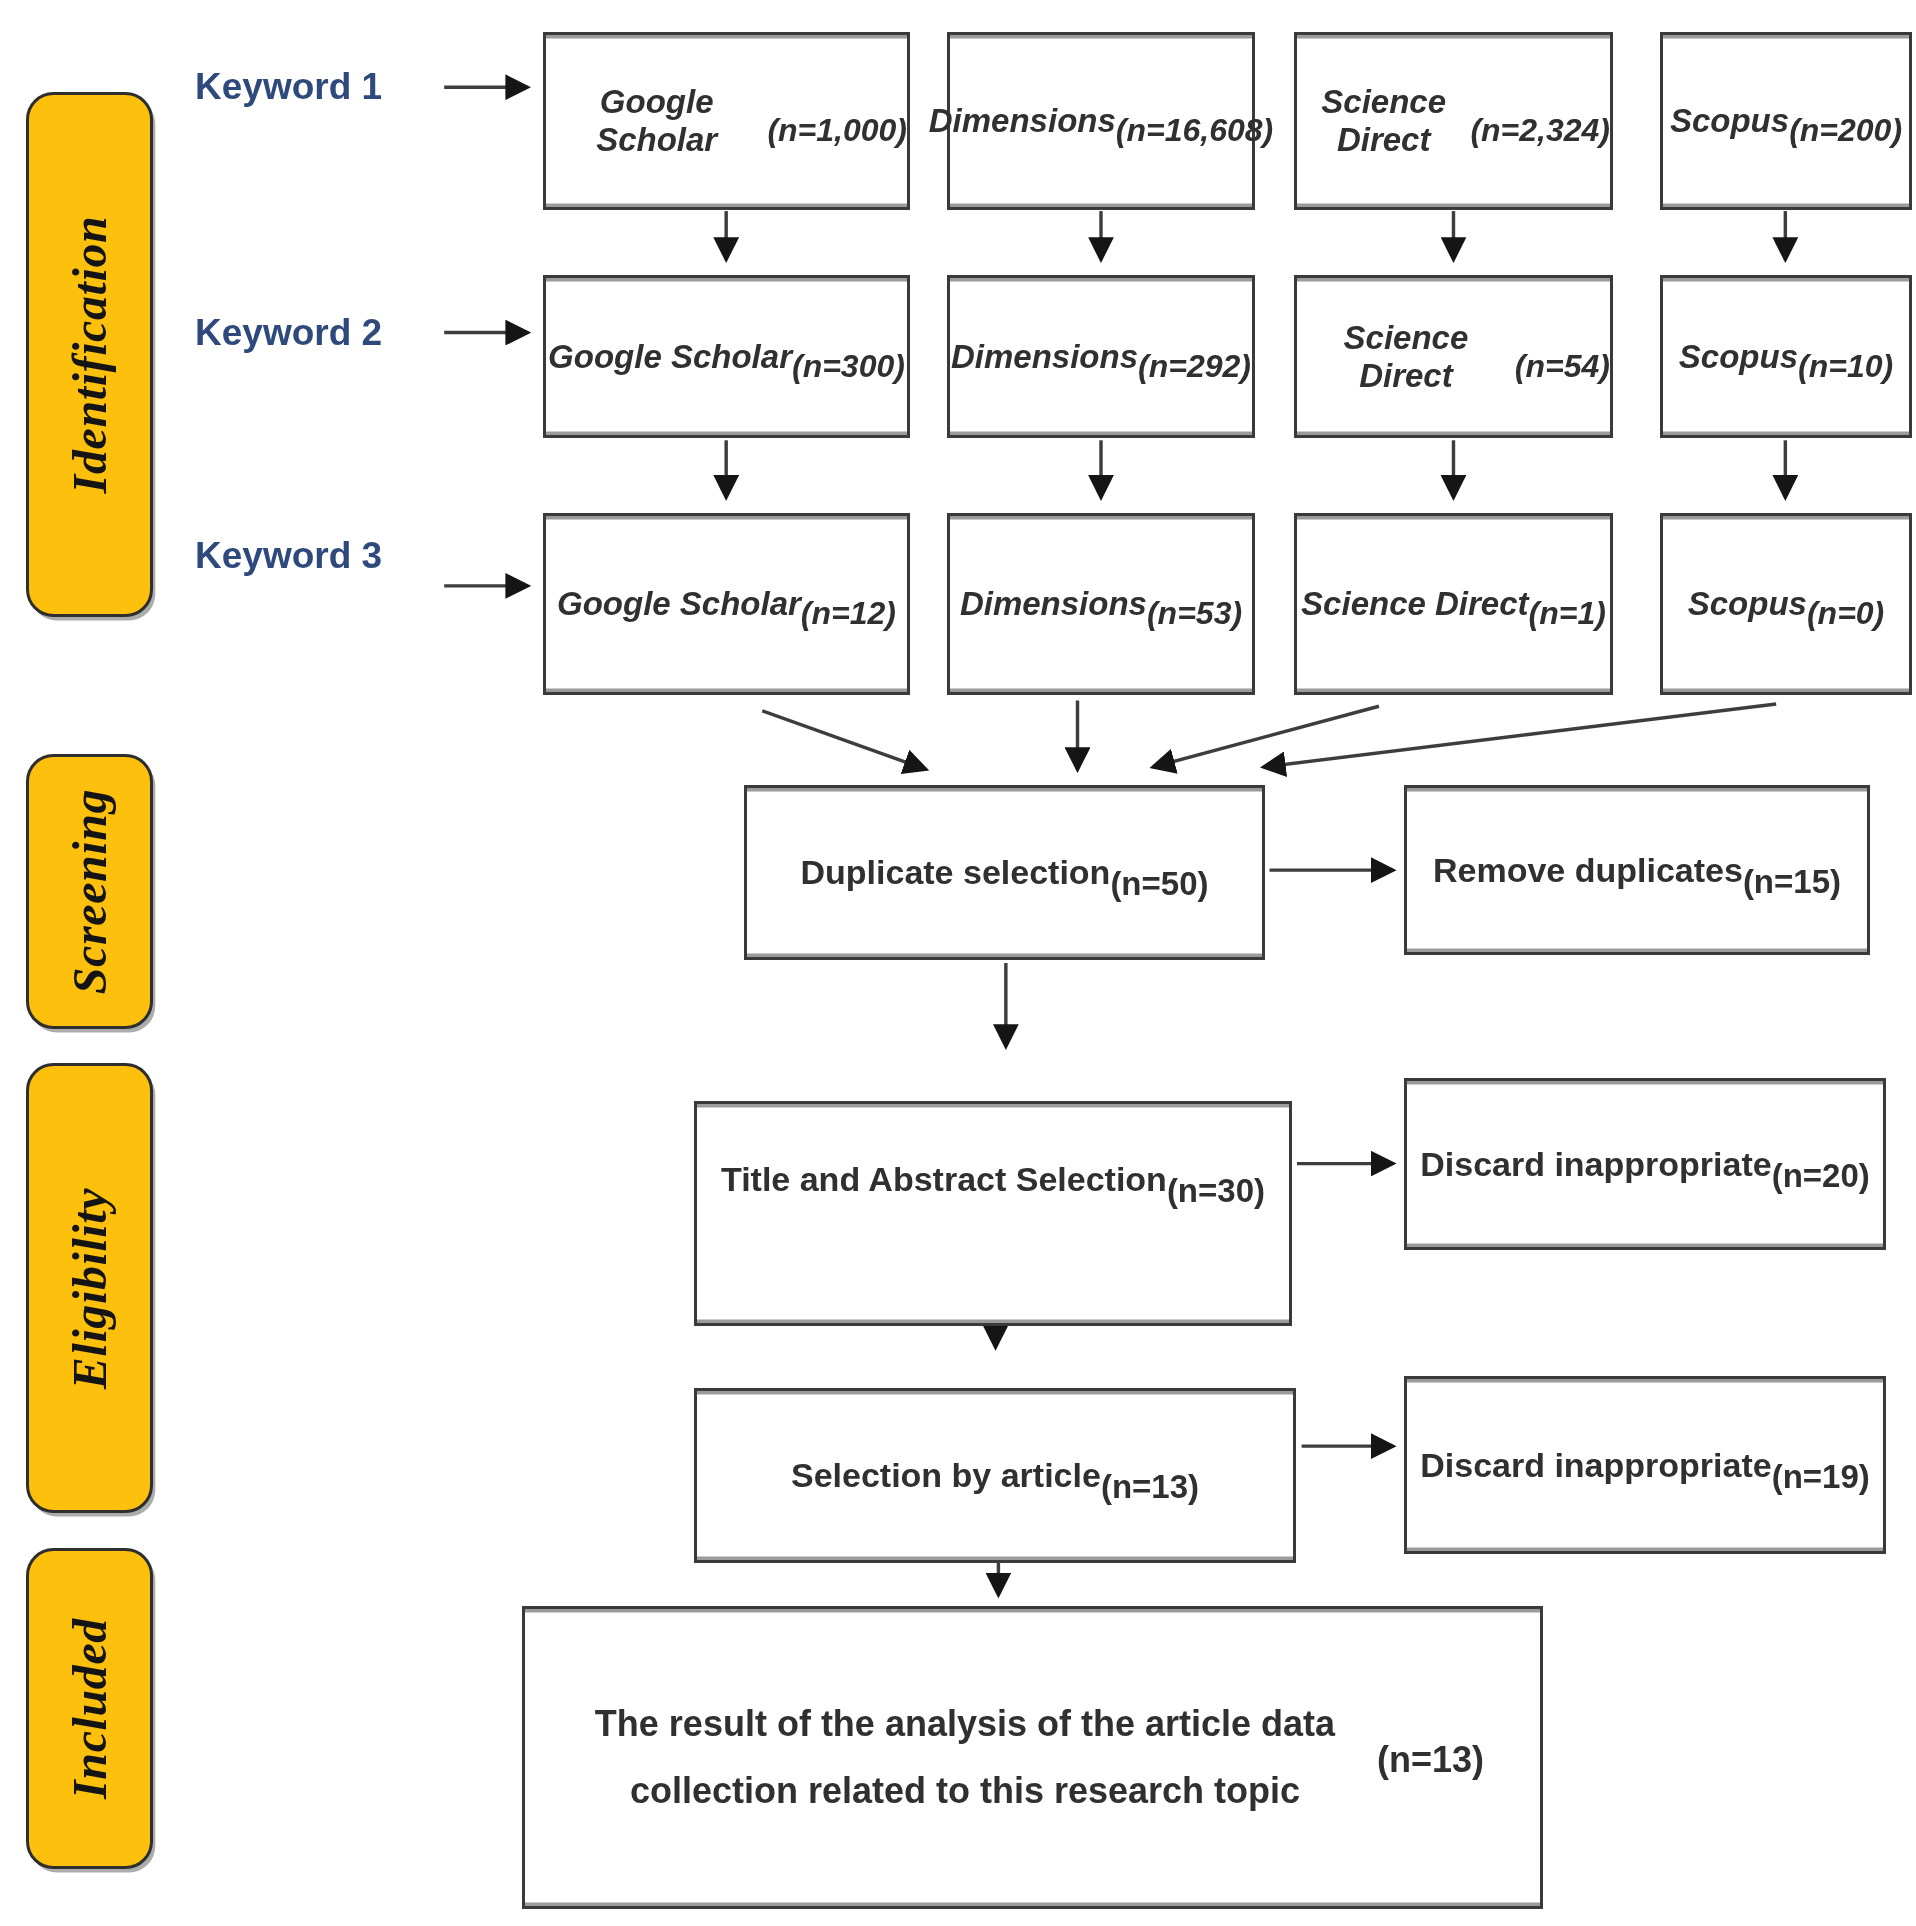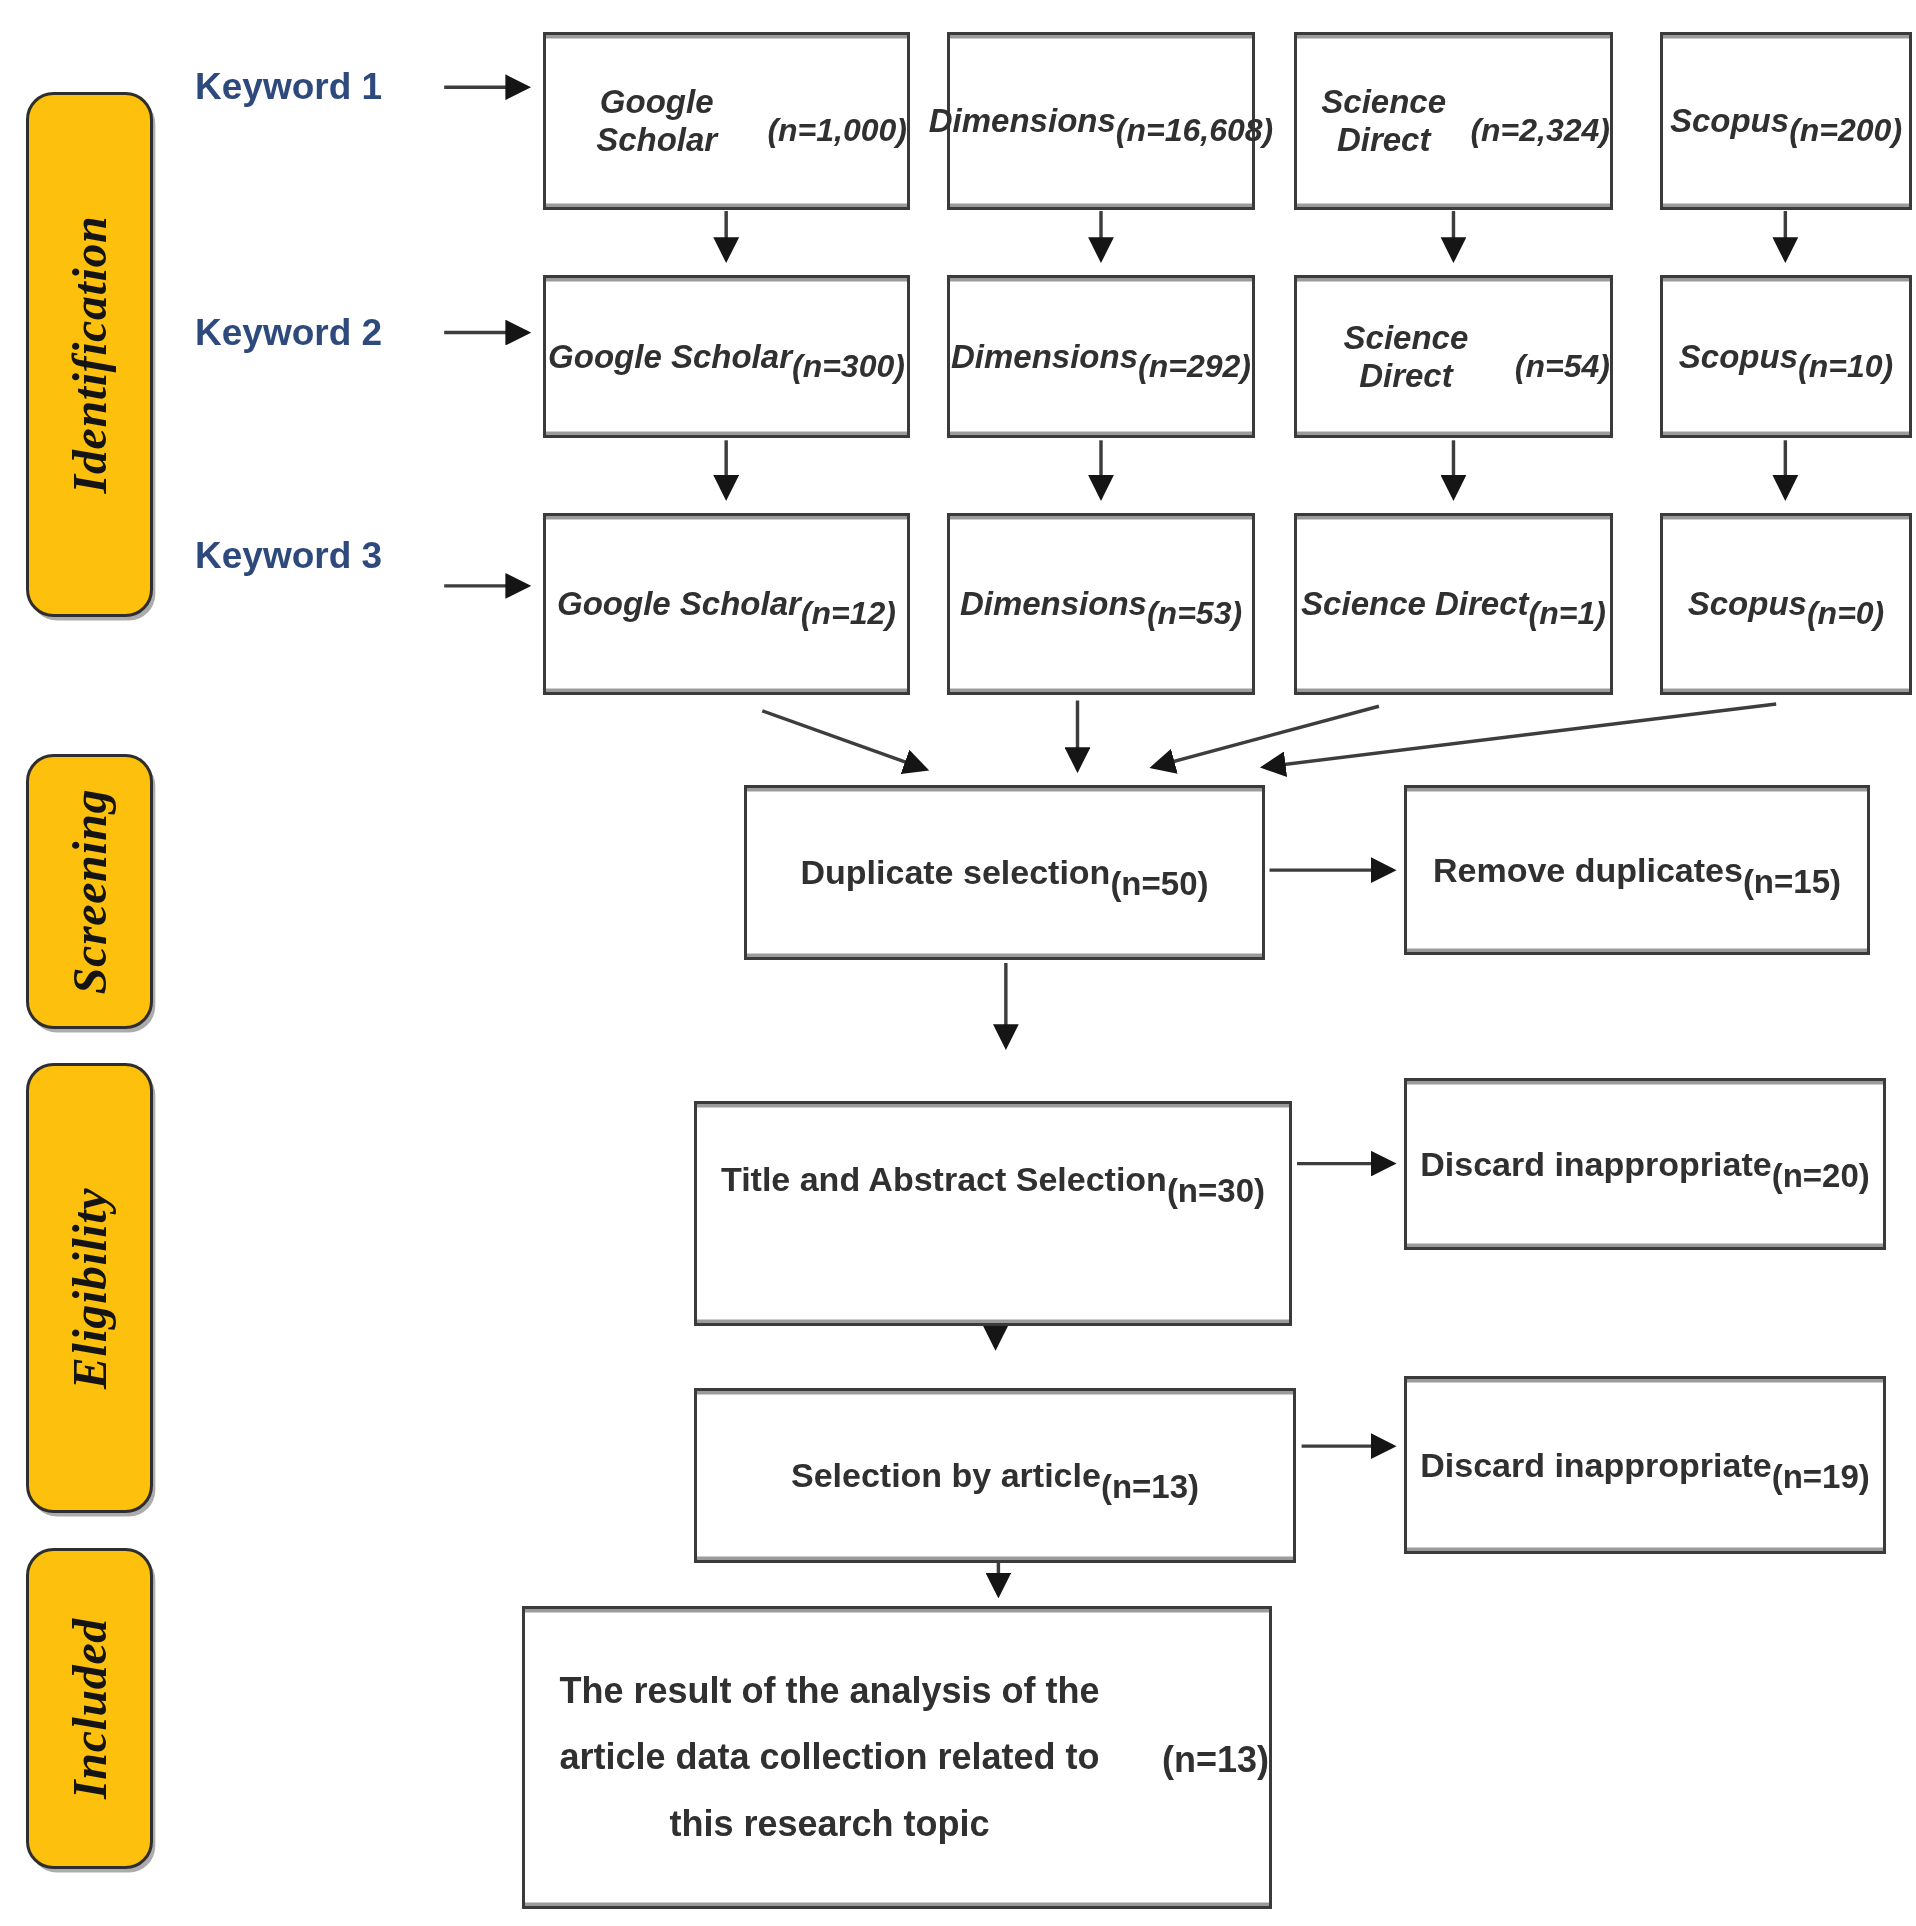--- a/index.html
+++ b/index.html
@@ -158,19 +158,19 @@
 
   <div class="box" style="left:694px;top:1388px;width:602px;height:175px;">
     <div class="flow-label">Selection by article</div>
     <div class="flow-count">(n=13)</div>
   </div>
   <div class="box" style="left:1404px;top:1376px;width:482px;height:178px;">
     <div class="flow-label">Discard inappropriate</div>
     <div class="flow-count">(n=19)</div>
   </div>
 
-  <div class="box" style="left:522px;top:1606px;width:750px;height:303px;gap:28px;">
+  <div class="box" style="left:522px;top:1606px;width:1021px;height:303px;gap:28px;">
     <div class="result-label">The result of the analysis of the article data collection related to this research topic</div>
     <div class="result-count">(n=13)</div>
   </div>
 
 </div>
 
 
 </body></html>

